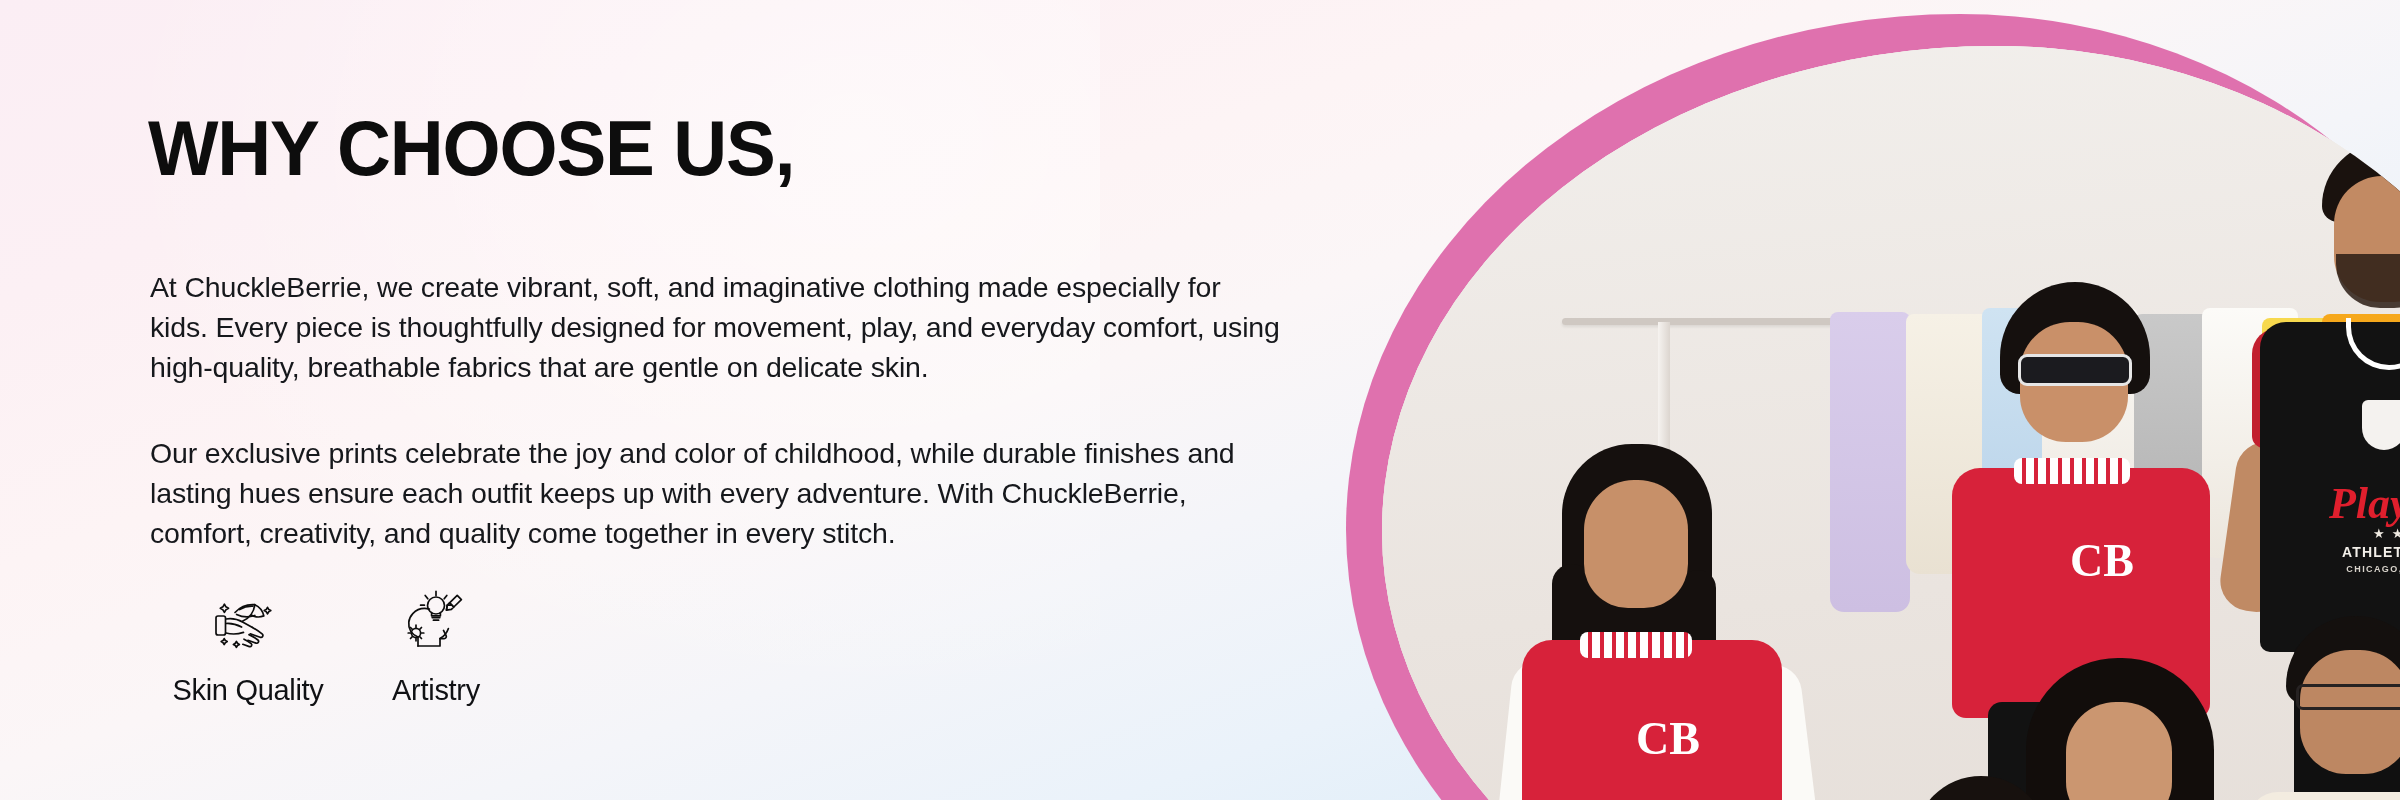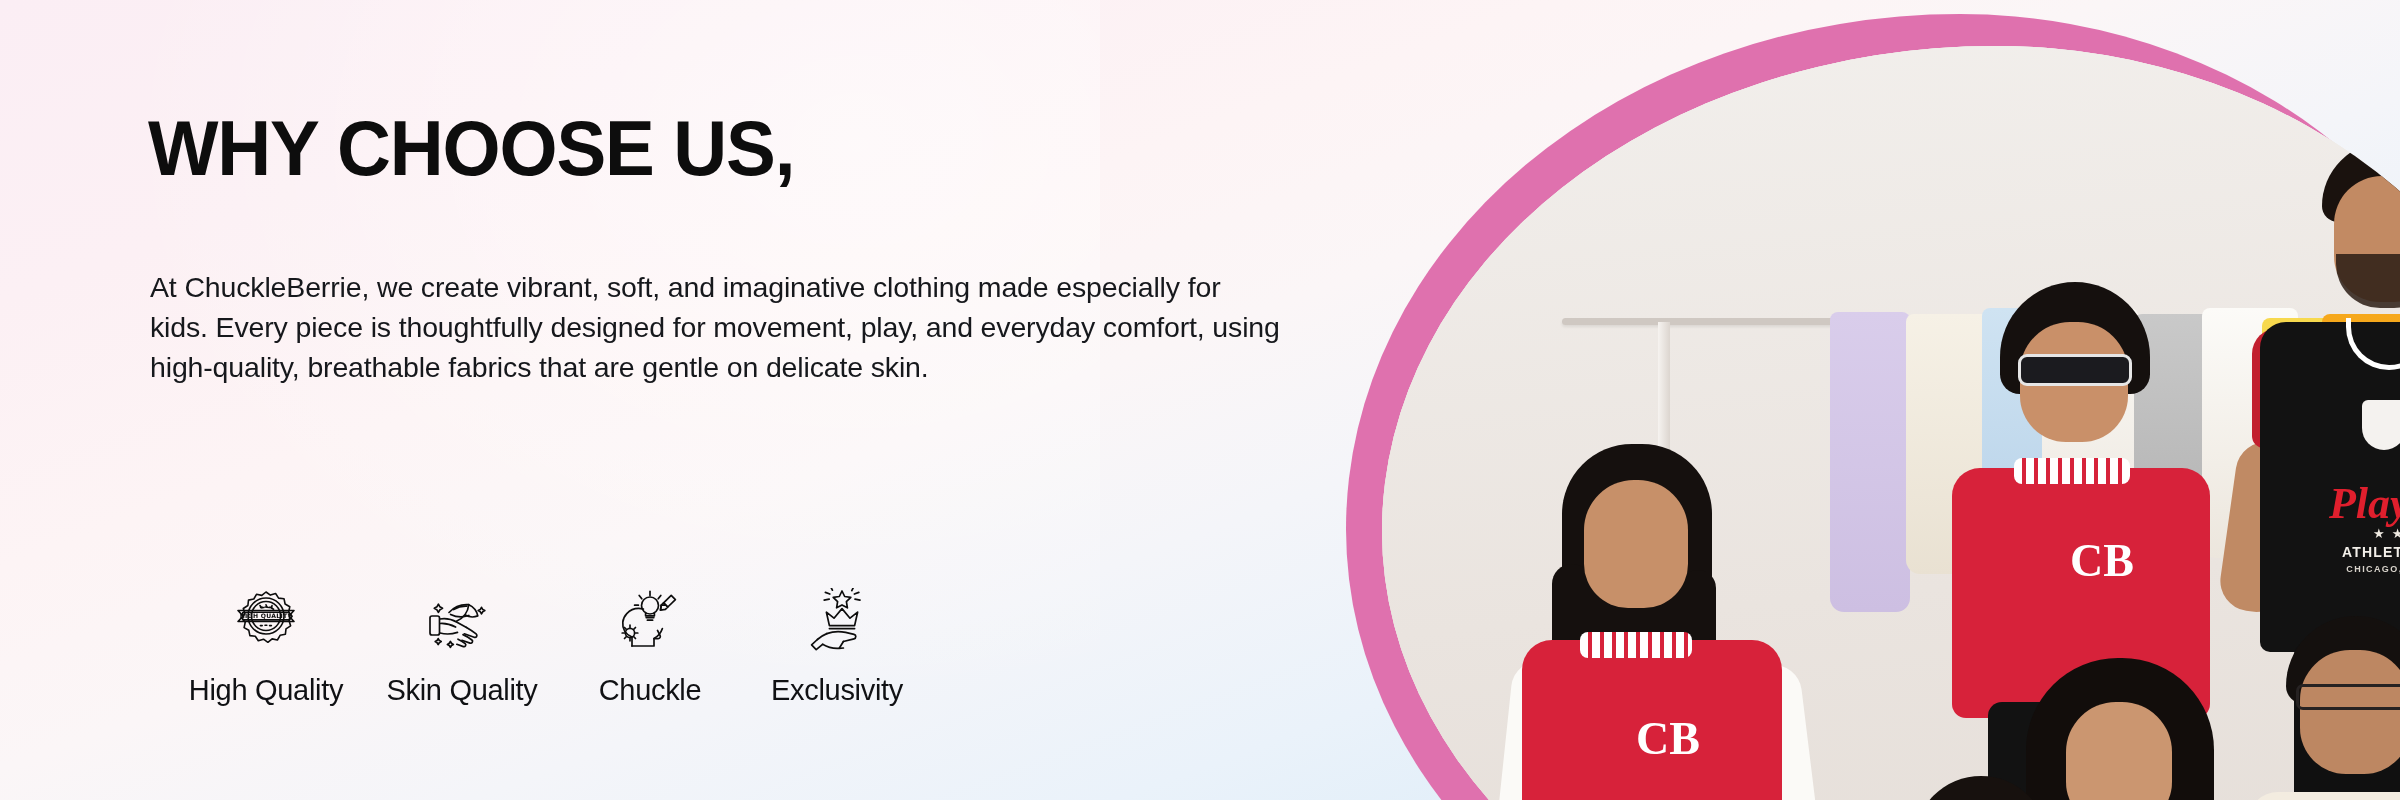--- a/index.html
+++ b/index.html
@@ -308,39 +308,26 @@
   </div>
 
   <div class="content">
 
     <h1 class="heading">WHY CHOOSE US,</h1>
 
     <div class="para para-1">
       <p>At ChuckleBerrie, we create vibrant, soft, and imaginative clothing made especially for kids. Every piece is thoughtfully designed for movement, play, and everyday comfort, using high-quality, breathable fabrics that are gentle on delicate skin.</p>
     </div>
 
+    <div class="para para-2">
+      <p>Our exclusive prints celebrate the joy and color of childhood, while durable finishes and lasting hues ensure each outfit keeps up with every adventure. With ChuckleBerrie, comfort, creativity, and quality come together in every stitch.</p>
+    </div>
 
     <div class="features">
 
-      <div class="feature f-0">
-        <div class="feature-icon">
-          <svg width="74" height="64" viewBox="0 0 74 64" fill="none" stroke="#0d0d0d" stroke-width="1.6" stroke-linecap="round" stroke-linejoin="round">
-            <path d="M37 4 l4.4 3.1 5.2-1.6 3 4.6 5.4 .6 1.1 5.3 4.7 2.7-1.1 5.3 3.4 4.2-3.1 4.4 1.6 5.2-4.6 3-.6 5.4-5.3 1.1-2.7 4.7-5.3-1.1-4.2 3.4-4.4-3.1-5.2 1.6-3-4.6-5.4-.6-1.1-5.3-4.7-2.7 1.1-5.3-3.4-4.2 3.1-4.4-1.6-5.2 4.6-3 .6-5.4 5.3-1.1 2.7-4.7 5.3 1.1z"></path>
-            <circle cx="37" cy="28" r="18"></circle>
-            <circle cx="37" cy="28" r="14.5"></circle>
-            <path d="M31 17.5 l1.4 2.2 2.6-.2M37 16.8 l1 2.4 2.4 .3M43 17.6 l-.6 2.4 2.2 1.2"></path>
-            <path d="M31.6 19.4 h1.8 M36.2 19 h1.8 M40.8 19.4 h1.8"></path>
-            <path d="M31.4 37.6 h1.8 M36 37.2 h1.8 M40.6 37.6 h1.8"></path>
-            <path d="M9 22.5 h56 l-5 5.5 5 5.5 H9 l5-5.5z"></path>
-            <rect x="13.5" y="24.3" width="47" height="7.6" rx="1"></rect>
-            <text x="37" y="30.3" font-family="DejaVu Sans, sans-serif" font-size="6.1" font-weight="bold" fill="#0d0d0d" stroke="none" text-anchor="middle" letter-spacing="0.3">HIGH QUALITY</text>
-          </svg>
-        </div>
-        <div class="feature-label">High Quality</div>
-      </div>
 
       <div class="feature f-1">
         <div class="feature-icon">
           <svg width="78" height="62" viewBox="0 0 78 62" fill="none" stroke="#0d0d0d" stroke-width="1.7" stroke-linecap="round" stroke-linejoin="round">
 
             <rect x="7" y="27" width="9.5" height="19" rx="2"></rect>
 
             <path d="M17 30 c6-1 12 .4 17 3.2 l9.5 5.2"></path>
             <path d="M17 44 c6 1.6 12 1.2 17.5-.6"></path>
             <path d="M43.5 38.4 c3.4 1.9 6.6 4.1 9.6 6.5 1.8 1.5 .2 4.2-2 3.4 l-9.8-3.5"></path>
@@ -383,40 +370,19 @@
 
             <path d="M47.6 14.8 l7.6-7.4 4.2 4.2 -7.6 7.4z"></path>
             <path d="M45.2 17.2 l2.4-2.4 4.2 4.2 -2.4 2.4 -4.8 .8z"></path>
             <path d="M44.4 22.2 l.8-4.8"></path>
 
             <circle cx="14" cy="45" r="4.6"></circle>
             <path d="M14 37.2 v2.2 M14 50.6 v2.2 M6.2 45 h2.2 M19.6 45 h2.2
                      M8.5 39.5 l1.6 1.6 M17.9 48.9 l1.6 1.6 M19.5 39.5 l-1.6 1.6 M10.1 48.9 l-1.6 1.6"></path>
           </svg>
         </div>
-        <div class="feature-label">Chuckle</div>
+        <div class="feature-label">Artistry</div>
       </div>
 
-      <div class="feature f-3">
-        <div class="feature-icon">
-          <svg width="70" height="64" viewBox="0 0 70 64" fill="none" stroke="#0d0d0d" stroke-width="1.7" stroke-linecap="round" stroke-linejoin="round">
-
-            <path d="M40 3 l2.7 5.5 6.1 .9 -4.4 4.3 1 6.1 -5.4-2.9 -5.4 2.9 1-6.1 -4.4-4.3 6.1-.9z"></path>
-
-            <path d="M27.8 6 l-4.4-1.6 M27.2 11.2 l-5 1 M30.4 2.2 l-2-4"></path>
-            <path d="M52.4 6 l4.4-1.6 M53 11.2 l5 1 M49.8 2.6 l2-4"></path>
-
-            <path d="M24.4 24.2 l3 13.4 h25.2 l3-13.4 -7.6 6 -8-9.6 -8 9.6z"></path>
-            <path d="M27.4 40.6 h25.2"></path>
-
-            <path d="M24.8 45.6 c6-2.2 12.6-2.6 18.8-1.2 l8.4 1.9 c2.4 .5 2.4 4 0 4.6 l-10.6 2.6"></path>
-            <path d="M24.8 45.6 c-3.4 1.4-6.6 3.4-9.4 5.9"></path>
-            <path d="M15.4 51.5 l-5.8 5.4 4.6 4.8 6.4-5.4"></path>
-            <path d="M20.6 56.3 c5 3 10.8 4.4 16.6 4 l4.2-.3"></path>
-            <path d="M41.4 53.5 l-4 6.5"></path>
-          </svg>
-        </div>
-        <div class="feature-label">Exclusivity</div>
-      </div>
 
     </div>
   </div>
 </div>
 
 </body></html>

